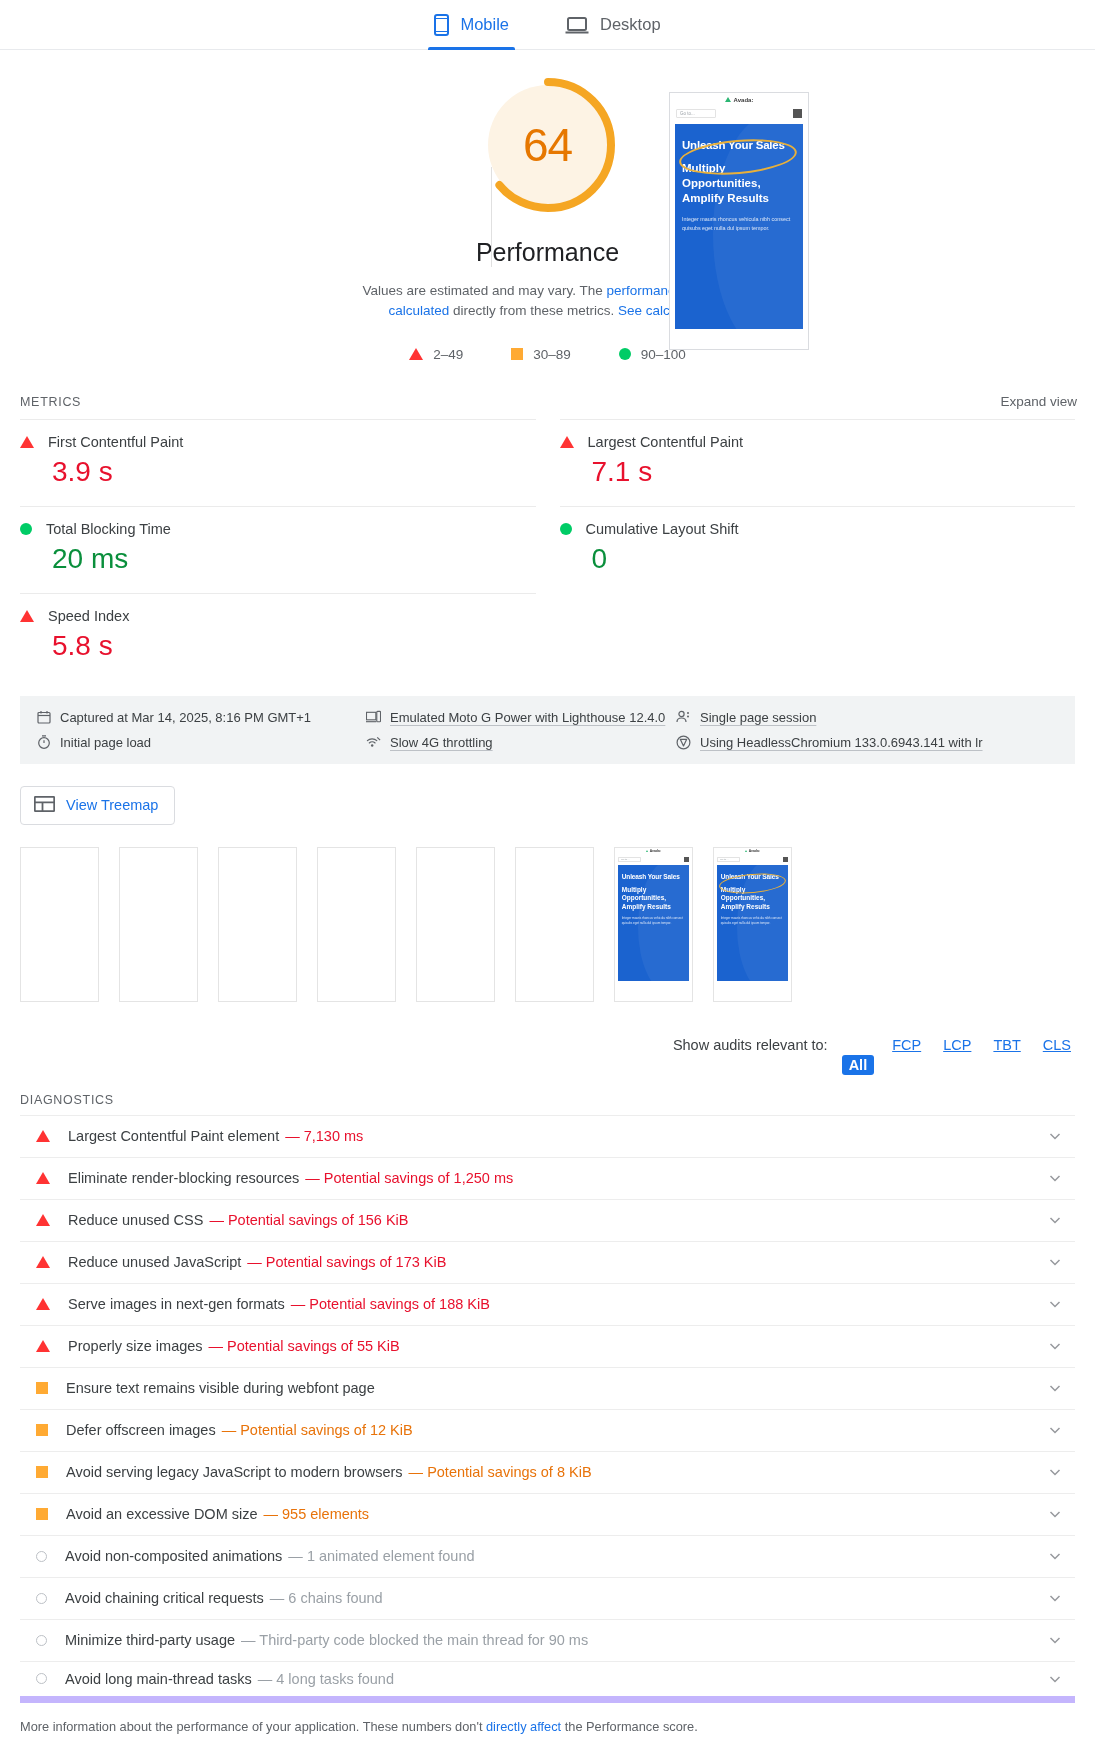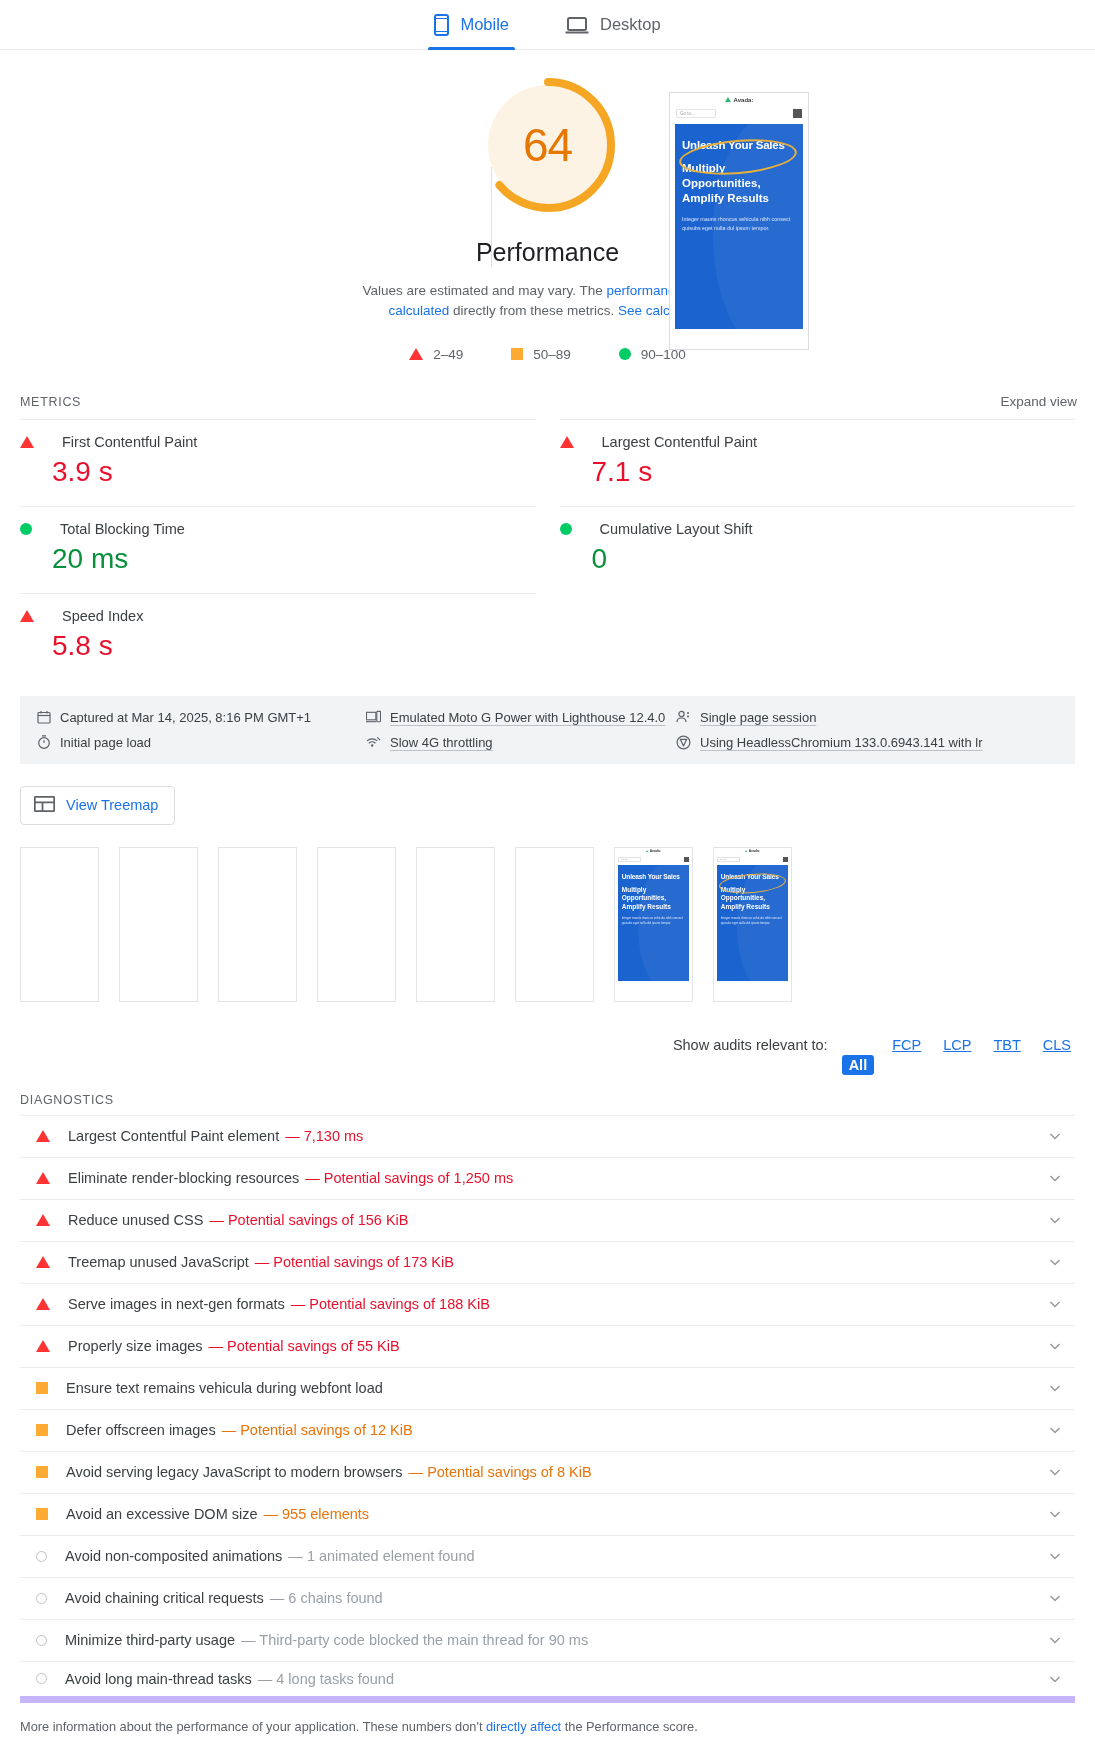--- a/index.html
+++ b/index.html
@@ -102,21 +102,21 @@
   .section-label { font-size: 12.5px; letter-spacing: 0.7px; color: #5f6368; text-transform: uppercase; }
   .expand-view { font-size: 13.5px; color: #5f6368; cursor: pointer; }
 
   .metrics-grid {
     margin-top: 10px; display: grid; grid-template-columns: 1fr 1fr;
     column-gap: 24px; padding: 0 20px;
   }
   .metric {
     border-top: 1px solid #ebebeb; padding: 14px 0 18px 0;
   }
-  .metric-head { display: flex; align-items: center; gap: 28px; }
+  .metric-head { display: flex; align-items: center; gap: 14px; }
   .metric-name { font-size: 14.5px; color: #3c4043; }
   .metric-val { margin-top: 6px; margin-left: 32px; font-size: 28px; font-weight: 400; }
   .val-red { color: #e8112d; }
   .val-green { color: #0a8f3c; }
   .mi-tri { width:0;height:0;border-left:7px solid transparent;border-right:7px solid transparent;border-bottom:12px solid #f33; }
   .mi-dot { width:12px;height:12px;border-radius:50%;background:#0c6; }
   .mi-sq  { width:12px;height:12px;background:#fa3; }
 
   
   .envbar {
@@ -218,21 +218,21 @@
         <div class="gauge-note">
           <span>Values are estimated and may vary. The </span><a href="#">performance score is calculated</a><span> directly from these metrics. </span><a href="#">See calculator.</a>
         </div>
         <div class="legend">
           <div class="legend-item">
             <span class="tri-red"></span>
             <span>2–49</span>
           </div>
           <div class="legend-item">
             <span class="sq-orange"></span>
-            <span>50–89</span>
+            <span>30–89</span>
           </div>
           <div class="legend-item">
             <span class="ci-green"></span>
             <span>90–100</span>
           </div>
         </div>
       </div>
     </div>
 
     <div class="hero-divider"></div>
@@ -456,21 +456,21 @@
     <div class="diag-row">
       <span class="mi-tri"></span>
       <span class="diag-text"><span>Reduce unused CSS</span><span class="sub sub-red">— Potential savings of 156 KiB</span></span>
       <span class="chev"><svg width="16" height="16" viewBox="0 0 16 16">
             <path d="M3.5 6l4.5 4.5L12.5 6" fill="none" stroke="#5f6368" stroke-width="1.5"></path>
           </svg></span>
     </div>
 
     <div class="diag-row">
       <span class="mi-tri"></span>
-      <span class="diag-text"><span>Treemap unused JavaScript</span><span class="sub sub-red">— Potential savings of 173 KiB</span></span>
+      <span class="diag-text"><span>Reduce unused JavaScript</span><span class="sub sub-red">— Potential savings of 173 KiB</span></span>
       <span class="chev"><svg width="16" height="16" viewBox="0 0 16 16">
             <path d="M3.5 6l4.5 4.5L12.5 6" fill="none" stroke="#5f6368" stroke-width="1.5"></path>
           </svg></span>
     </div>
 
     <div class="diag-row">
       <span class="mi-tri"></span>
       <span class="diag-text"><span>Serve images in next-gen formats</span><span class="sub sub-red">— Potential savings of 188 KiB</span></span>
       <span class="chev"><svg width="16" height="16" viewBox="0 0 16 16">
             <path d="M3.5 6l4.5 4.5L12.5 6" fill="none" stroke="#5f6368" stroke-width="1.5"></path>
@@ -480,21 +480,21 @@
     <div class="diag-row">
       <span class="mi-tri"></span>
       <span class="diag-text"><span>Properly size images</span><span class="sub sub-red">— Potential savings of 55 KiB</span></span>
       <span class="chev"><svg width="16" height="16" viewBox="0 0 16 16">
             <path d="M3.5 6l4.5 4.5L12.5 6" fill="none" stroke="#5f6368" stroke-width="1.5"></path>
           </svg></span>
     </div>
 
     <div class="diag-row">
       <span class="mi-sq"></span>
-      <span class="diag-text"><span>Ensure text remains vehicula during webfont load</span><span class="sub sub-orange"></span></span>
+      <span class="diag-text"><span>Ensure text remains visible during webfont page</span><span class="sub sub-orange"></span></span>
       <span class="chev"><svg width="16" height="16" viewBox="0 0 16 16">
             <path d="M3.5 6l4.5 4.5L12.5 6" fill="none" stroke="#5f6368" stroke-width="1.5"></path>
           </svg></span>
     </div>
 
     <div class="diag-row">
       <span class="mi-sq"></span>
       <span class="diag-text"><span>Defer offscreen images</span><span class="sub sub-orange">— Potential savings of 12 KiB</span></span>
       <span class="chev"><svg width="16" height="16" viewBox="0 0 16 16">
             <path d="M3.5 6l4.5 4.5L12.5 6" fill="none" stroke="#5f6368" stroke-width="1.5"></path>

